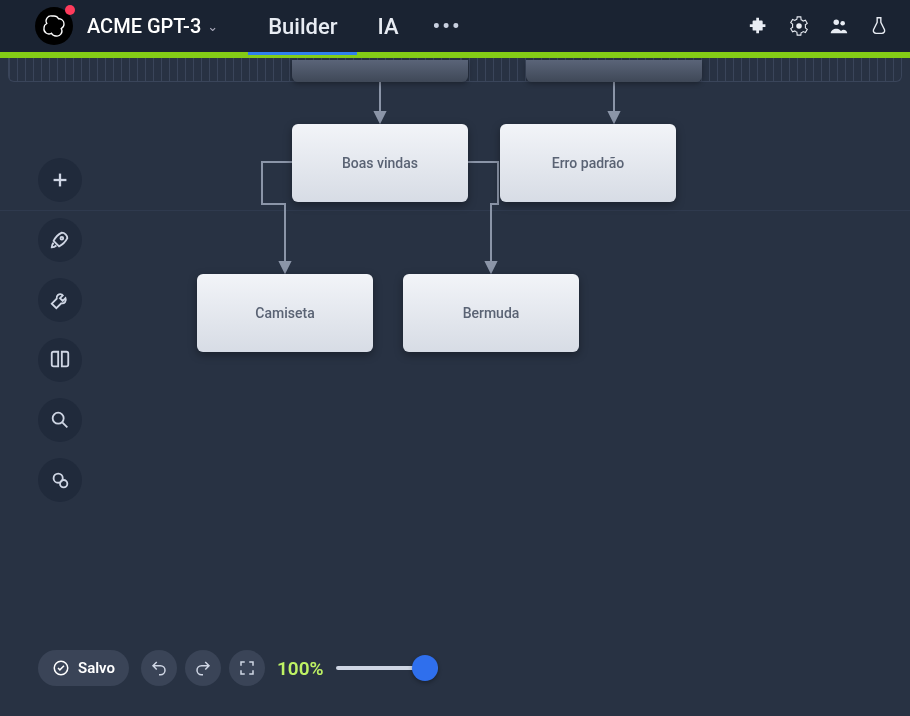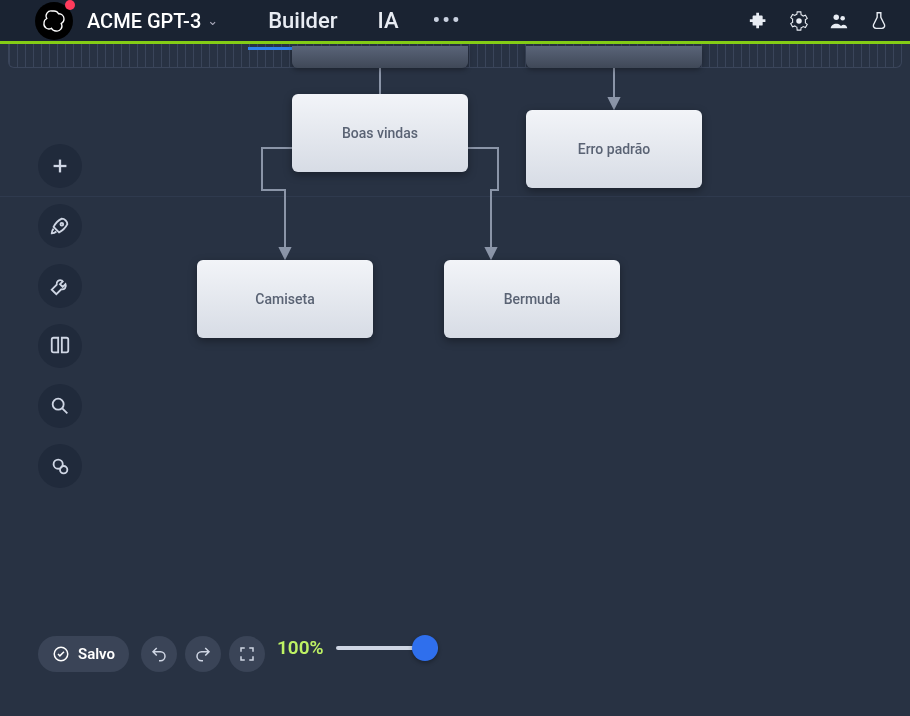--- a/index.html
+++ b/index.html
@@ -7,26 +7,26 @@
     width: 910px;
     height: 716px;
     background: #283243;
     font-family: -apple-system, BlinkMacSystemFont, "Segoe UI", Roboto, sans-serif;
     color: #fff;
     overflow: hidden;
     position: relative;
   }
   
   .header {
-    height: 44px;
+    height: 58px;
     background: #1a2332;
     display: flex;
     align-items: center;
     padding: 0 20px 0 35px;
-    border-bottom: 3px solid #84cc16;
+    border-bottom: 6px solid #84cc16;
   }
   .logo {
     width: 38px; height: 38px;
     background: #000;
     border-radius: 50%;
     display: flex; align-items: center; justify-content: center;
     position: relative;
     margin-right: 14px;
   }
   .logo svg { width: 24px; height: 24px; fill: #fff; }
@@ -149,20 +149,21 @@
     fill: none;
   }
   .arrow-head { fill: #8b95a8; }
 
   
   .bottom-bar {
     position: absolute;
     left: 38px;
     bottom: 30px;
     display: flex;
+    align-items: center;
     gap: 12px;
   }
   .chip {
     background: #3a4457;
     border-radius: 18px;
     height: 36px;
     padding: 0 14px;
     display: flex;
     align-items: center;
     gap: 8px;
@@ -305,30 +306,30 @@
     <path d="M 292 80 L 262 80 L 262 122 L 285 122 L 285 184" stroke="#8b95a8" stroke-width="2" fill="none"></path>
     <polygon class="arrow-head" points="285,190 280,180 290,180"></polygon>
 
     <path d="M 468 80 L 498 80 L 498 122 L 491 122 L 491 184" stroke="#8b95a8" stroke-width="2" fill="none"></path>
     <polygon class="arrow-head" points="491,190 486,180 496,180"></polygon>
   </svg>
 
   <div class="node ghost" style="left:292px; top:-22px;"></div>
   <div class="node ghost" style="left:526px; top:-22px;"></div>
 
-  <div class="node" style="left:292px; top:26px;justify-content:center;">
+  <div class="node" style="left:292px; top:42px;justify-content:center;">
     <span>Boas vindas</span>
   </div>
-  <div class="node" style="left:526px; top:42px;">
+  <div class="node" style="left:500px; top:42px;">
     <span>Erro padrão</span>
   </div>
   <div class="node" style="left:197px; top:192px;">
     <span>Camiseta</span>
   </div>
-  <div class="node" style="left:403px; top:192px;margin-left:41px;">
+  <div class="node" style="left:403px; top:192px;">
     <span>Bermuda</span>
   </div>
 
   <div class="bottom-bar">
     <div class="chip">
       <svg viewBox="0 0 24 24">
           <circle cx="12" cy="12" r="9"></circle>
           <path d="M8 12l2.5 2.5L16 9"></path>
         </svg>
       <span>Salvo</span>

